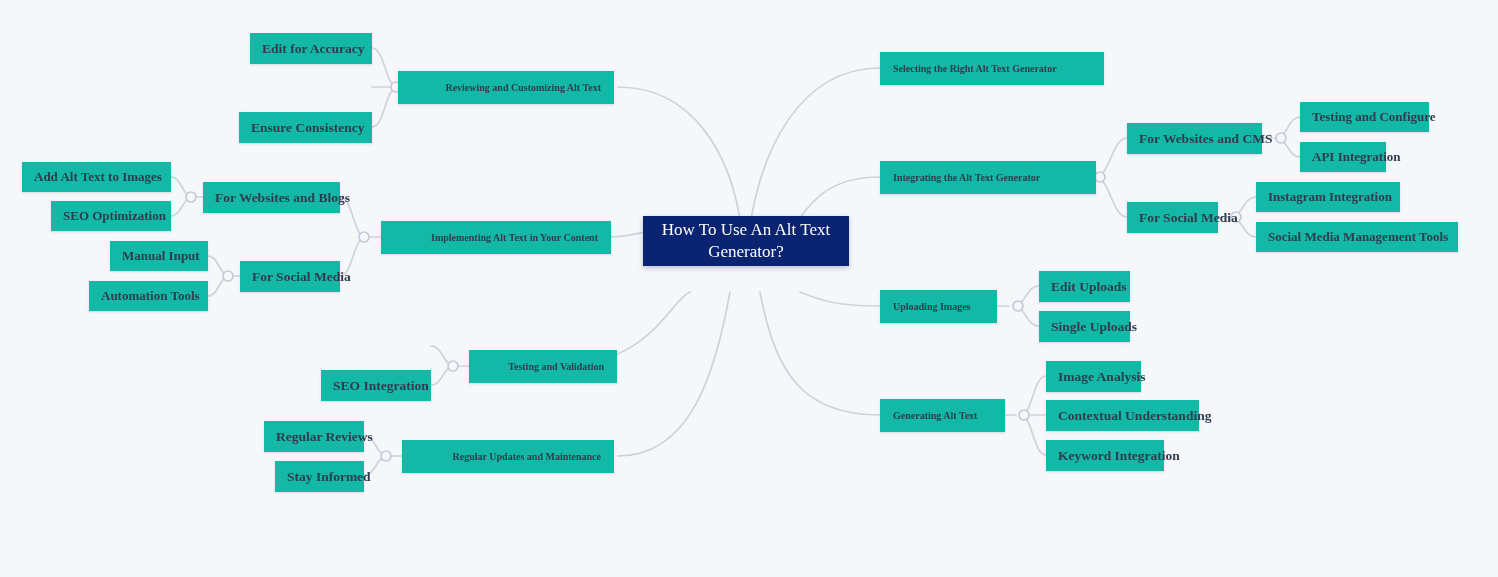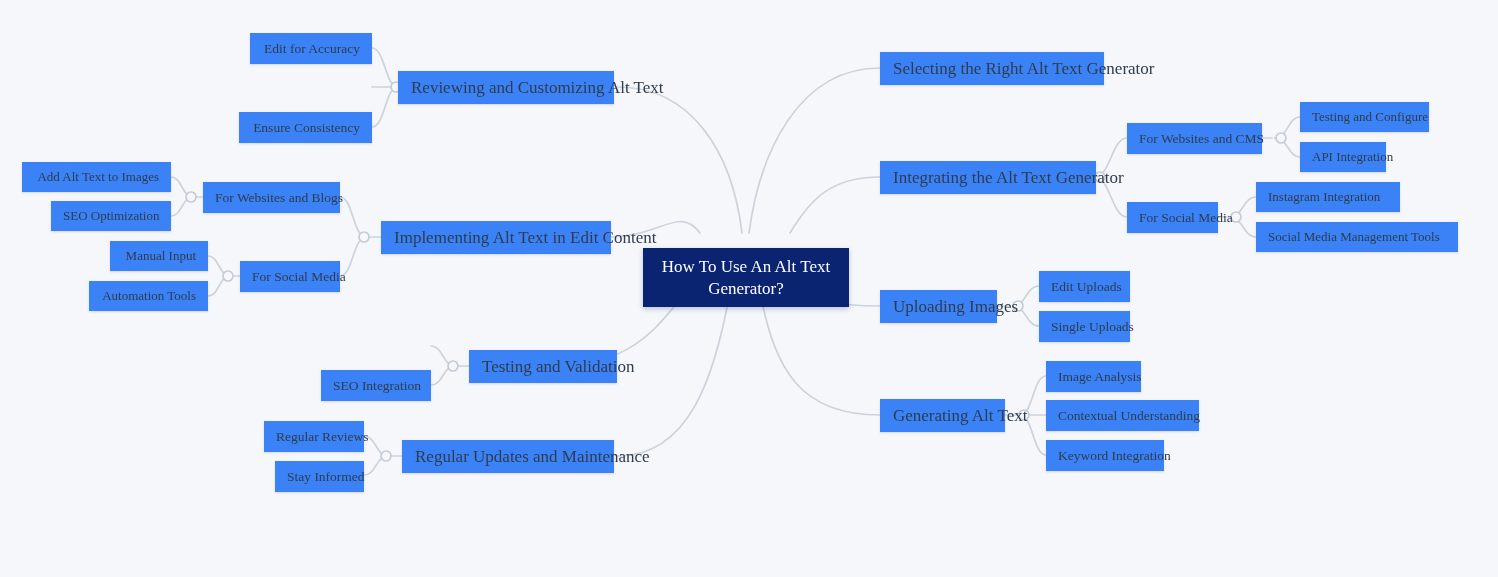--- a/index.html
+++ b/index.html
@@ -34,52 +34,53 @@
   }
   .toggle-ring {
     fill: #f6f7fa;
     stroke: #c3ccd6;
     stroke-width: 1.7;
     cursor: pointer;
     pointer-events: auto;
   }
   .node {
     position: absolute;
-    background: #3b82f6;
+    background: #14b8a6;
     color: #2e3c4e;
     box-sizing: border-box;
     display: flex;
     align-items: center;
     white-space: nowrap;
     box-shadow: 0 1px 3px rgba(40,60,90,0.10), 0 1px 1px rgba(40,60,90,0.05);
     cursor: default;
+    font-weight: bold;
   }
   .node-text {
     display: block;
     width: 100%;
   }
   .root-node {
     position: absolute;
     left: 643px;
-    top: 248px;
+    top: 216px;
     width: 206px;
-    height: 59px;
+    height: 50px;
     background: #0a2472;
     color: #ffffff;
     display: flex;
     align-items: center;
     justify-content: center;
     text-align: center;
     font-size: 17px;
     line-height: 1.28;
     padding: 0 12px;
     box-sizing: border-box;
     box-shadow: 0 2px 5px rgba(10,36,114,0.25);
   }
-  .lvl1 { font-size: 17px; padding: 0 13px; height: 33px; }
+  .lvl1 { font-size: 10px; padding: 0 13px; height: 33px; }
   .lvl2 { font-size: 13.5px; padding: 0 12px; height: 31px; }
   .lvl3 { font-size: 13px;   padding: 0 12px; height: 30px; }
   .align-right { justify-content: flex-end; text-align: right; }
   .align-left  { justify-content: flex-start; text-align: left; }
 </style>
 </head>
 <body>
 
 <div id="mindmap">
 
@@ -204,21 +205,21 @@
     <span class="node-text">Instagram Integration</span>
   </div>
   <div class="node lvl3 align-left" style="left:1256px; top:222px; width:202px;">
     <span class="node-text">Social Media Management Tools</span>
   </div>
 
   <div class="node lvl1 align-right" style="left:398px; top:71px;  width:216px;">
     <span class="node-text">Reviewing and Customizing Alt Text</span>
   </div>
   <div class="node lvl1 align-right" style="left:381px; top:221px; width:230px;">
-    <span class="node-text">Implementing Alt Text in Edit Content</span>
+    <span class="node-text">Implementing Alt Text in Your Content</span>
   </div>
   <div class="node lvl1 align-right" style="left:469px; top:350px; width:148px;">
     <span class="node-text">Testing and Validation</span>
   </div>
   <div class="node lvl1 align-right" style="left:402px; top:440px; width:212px;">
     <span class="node-text">Regular Updates and Maintenance</span>
   </div>
 
   <div class="node lvl2 align-right" style="left:250px; top:33px;  width:122px;">
     <span class="node-text">Edit for Accuracy</span>

